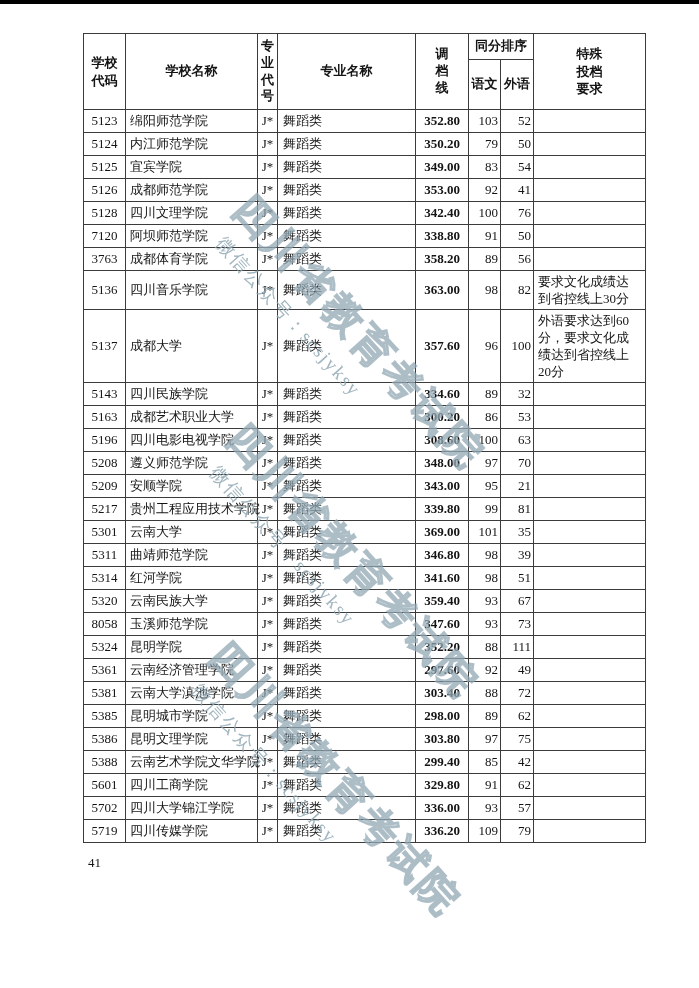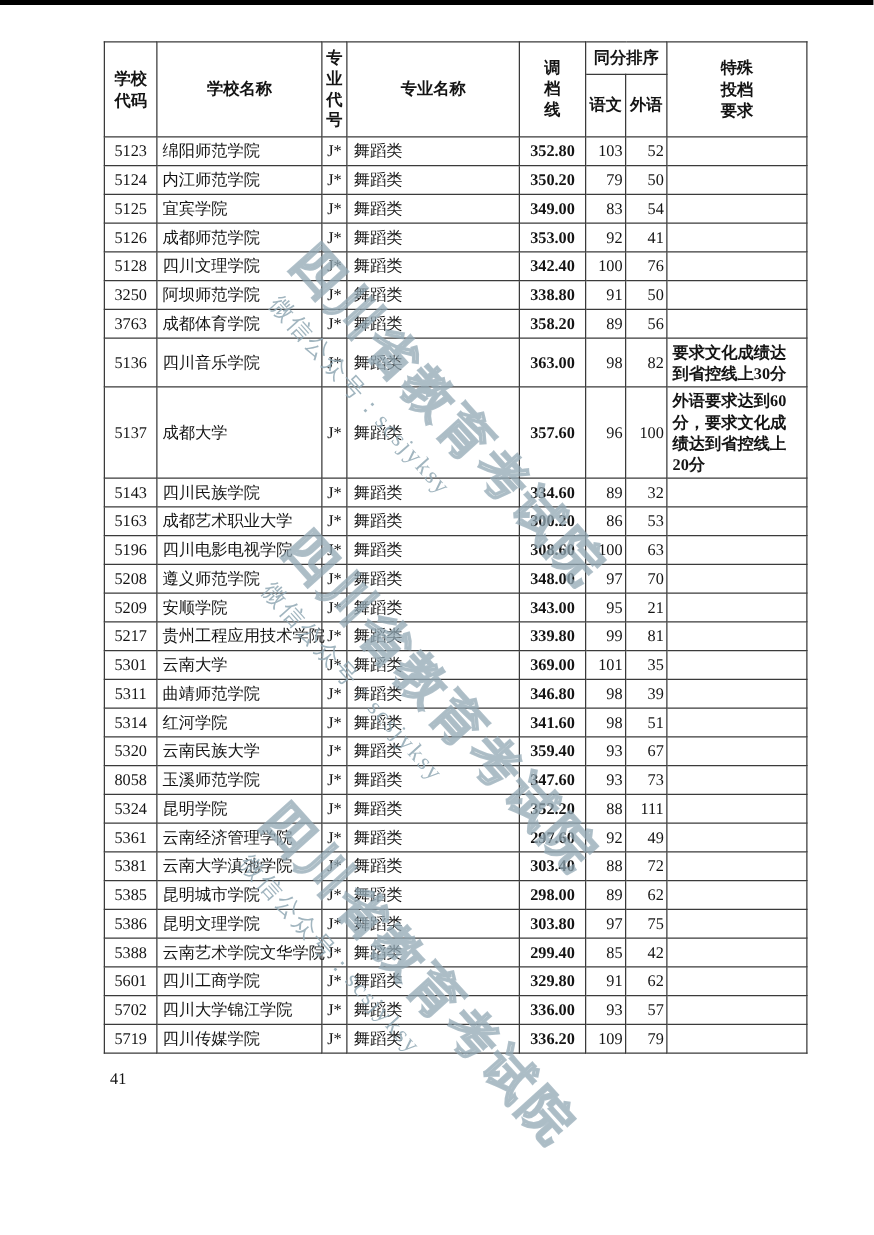--- a/index.html
+++ b/index.html
@@ -59,21 +59,20 @@
   .c-school{text-align:left;padding-left:4px !important;white-space:nowrap;}
   .c-mcode{text-align:center;}
   .c-major{text-align:left;padding-left:5px !important;}
   .c-score{text-align:center;font-weight:bold;font-size:13.5px;}
   .c-num{text-align:right;}
   .c-special{
     text-align:left;
     padding:2px 4px !important;
     font-size:13px;
     line-height:17px;
-    font-weight:bold;
   }
   
   .wm{
     position:absolute;
     transform:rotate(48deg);
     transform-origin:0 0;
     white-space:nowrap;
     pointer-events:none;
     z-index:3;
   }
@@ -201,21 +200,21 @@
           <td class="c-school">四川文理学院</td>
           <td class="c-mcode">J*</td>
           <td class="c-major">舞蹈类</td>
           <td class="c-score">342.40</td>
           <td class="c-num">100</td>
           <td class="c-num">76</td>
           <td class="c-special"></td>
         </tr>
 
         <tr class="data-row">
-          <td class="c-code">3250</td>
+          <td class="c-code">7120</td>
           <td class="c-school">阿坝师范学院</td>
           <td class="c-mcode">J*</td>
           <td class="c-major">舞蹈类</td>
           <td class="c-score">338.80</td>
           <td class="c-num">91</td>
           <td class="c-num">50</td>
           <td class="c-special"></td>
         </tr>
 
         <tr class="data-row">

